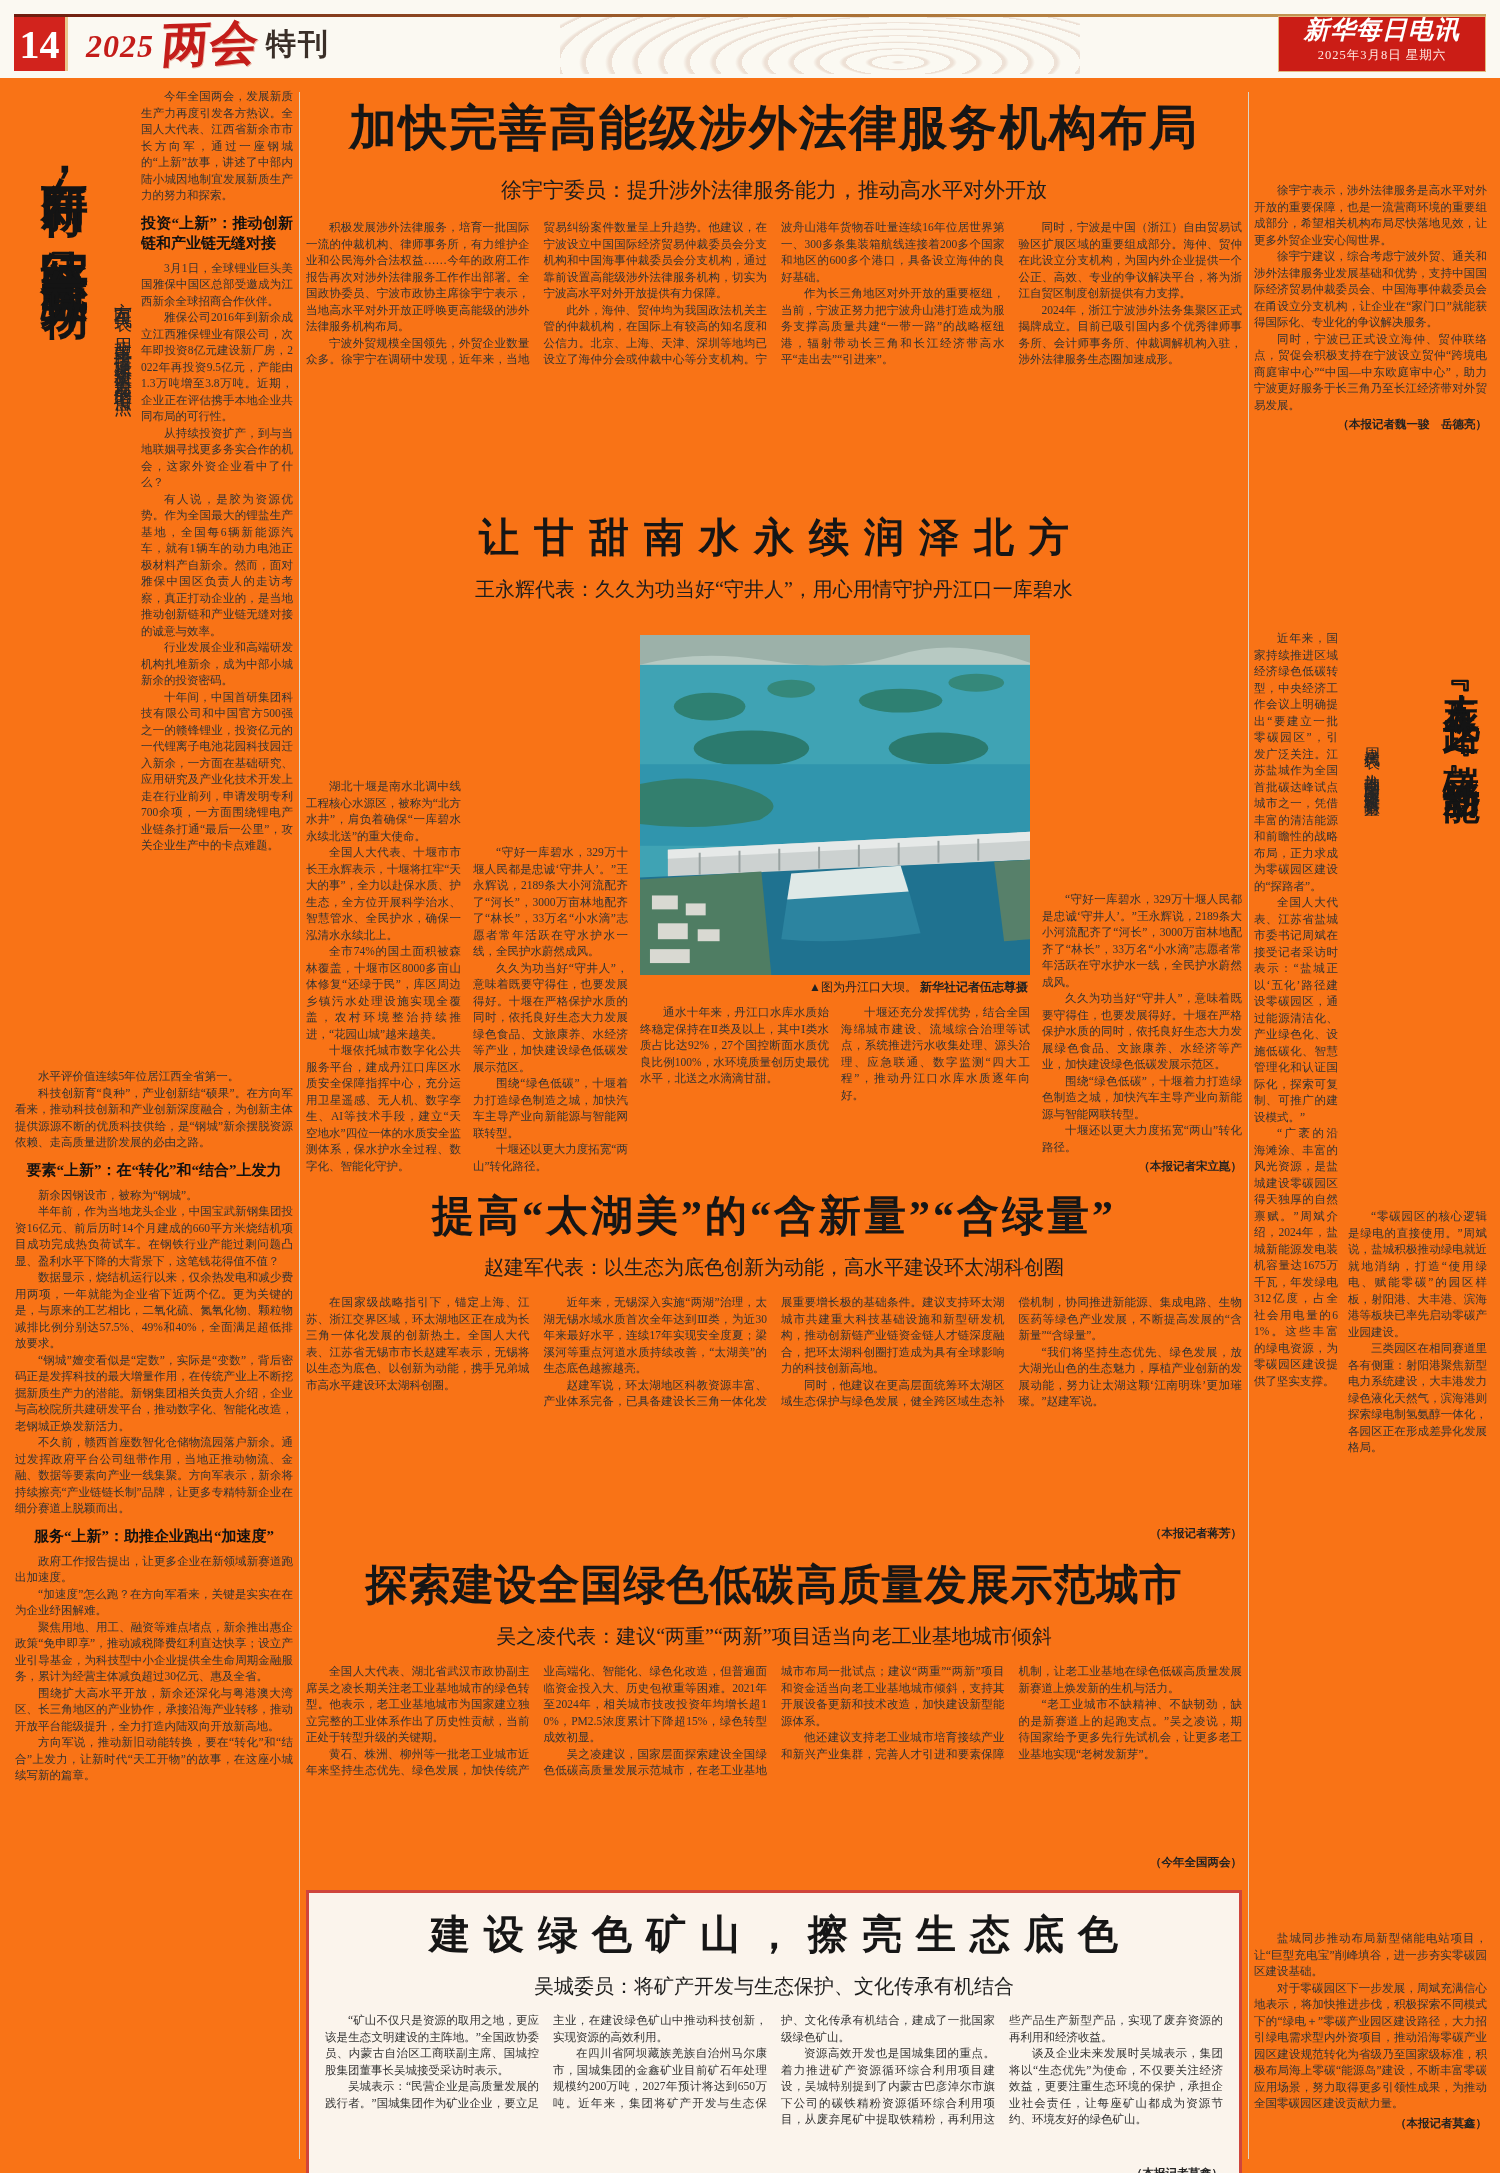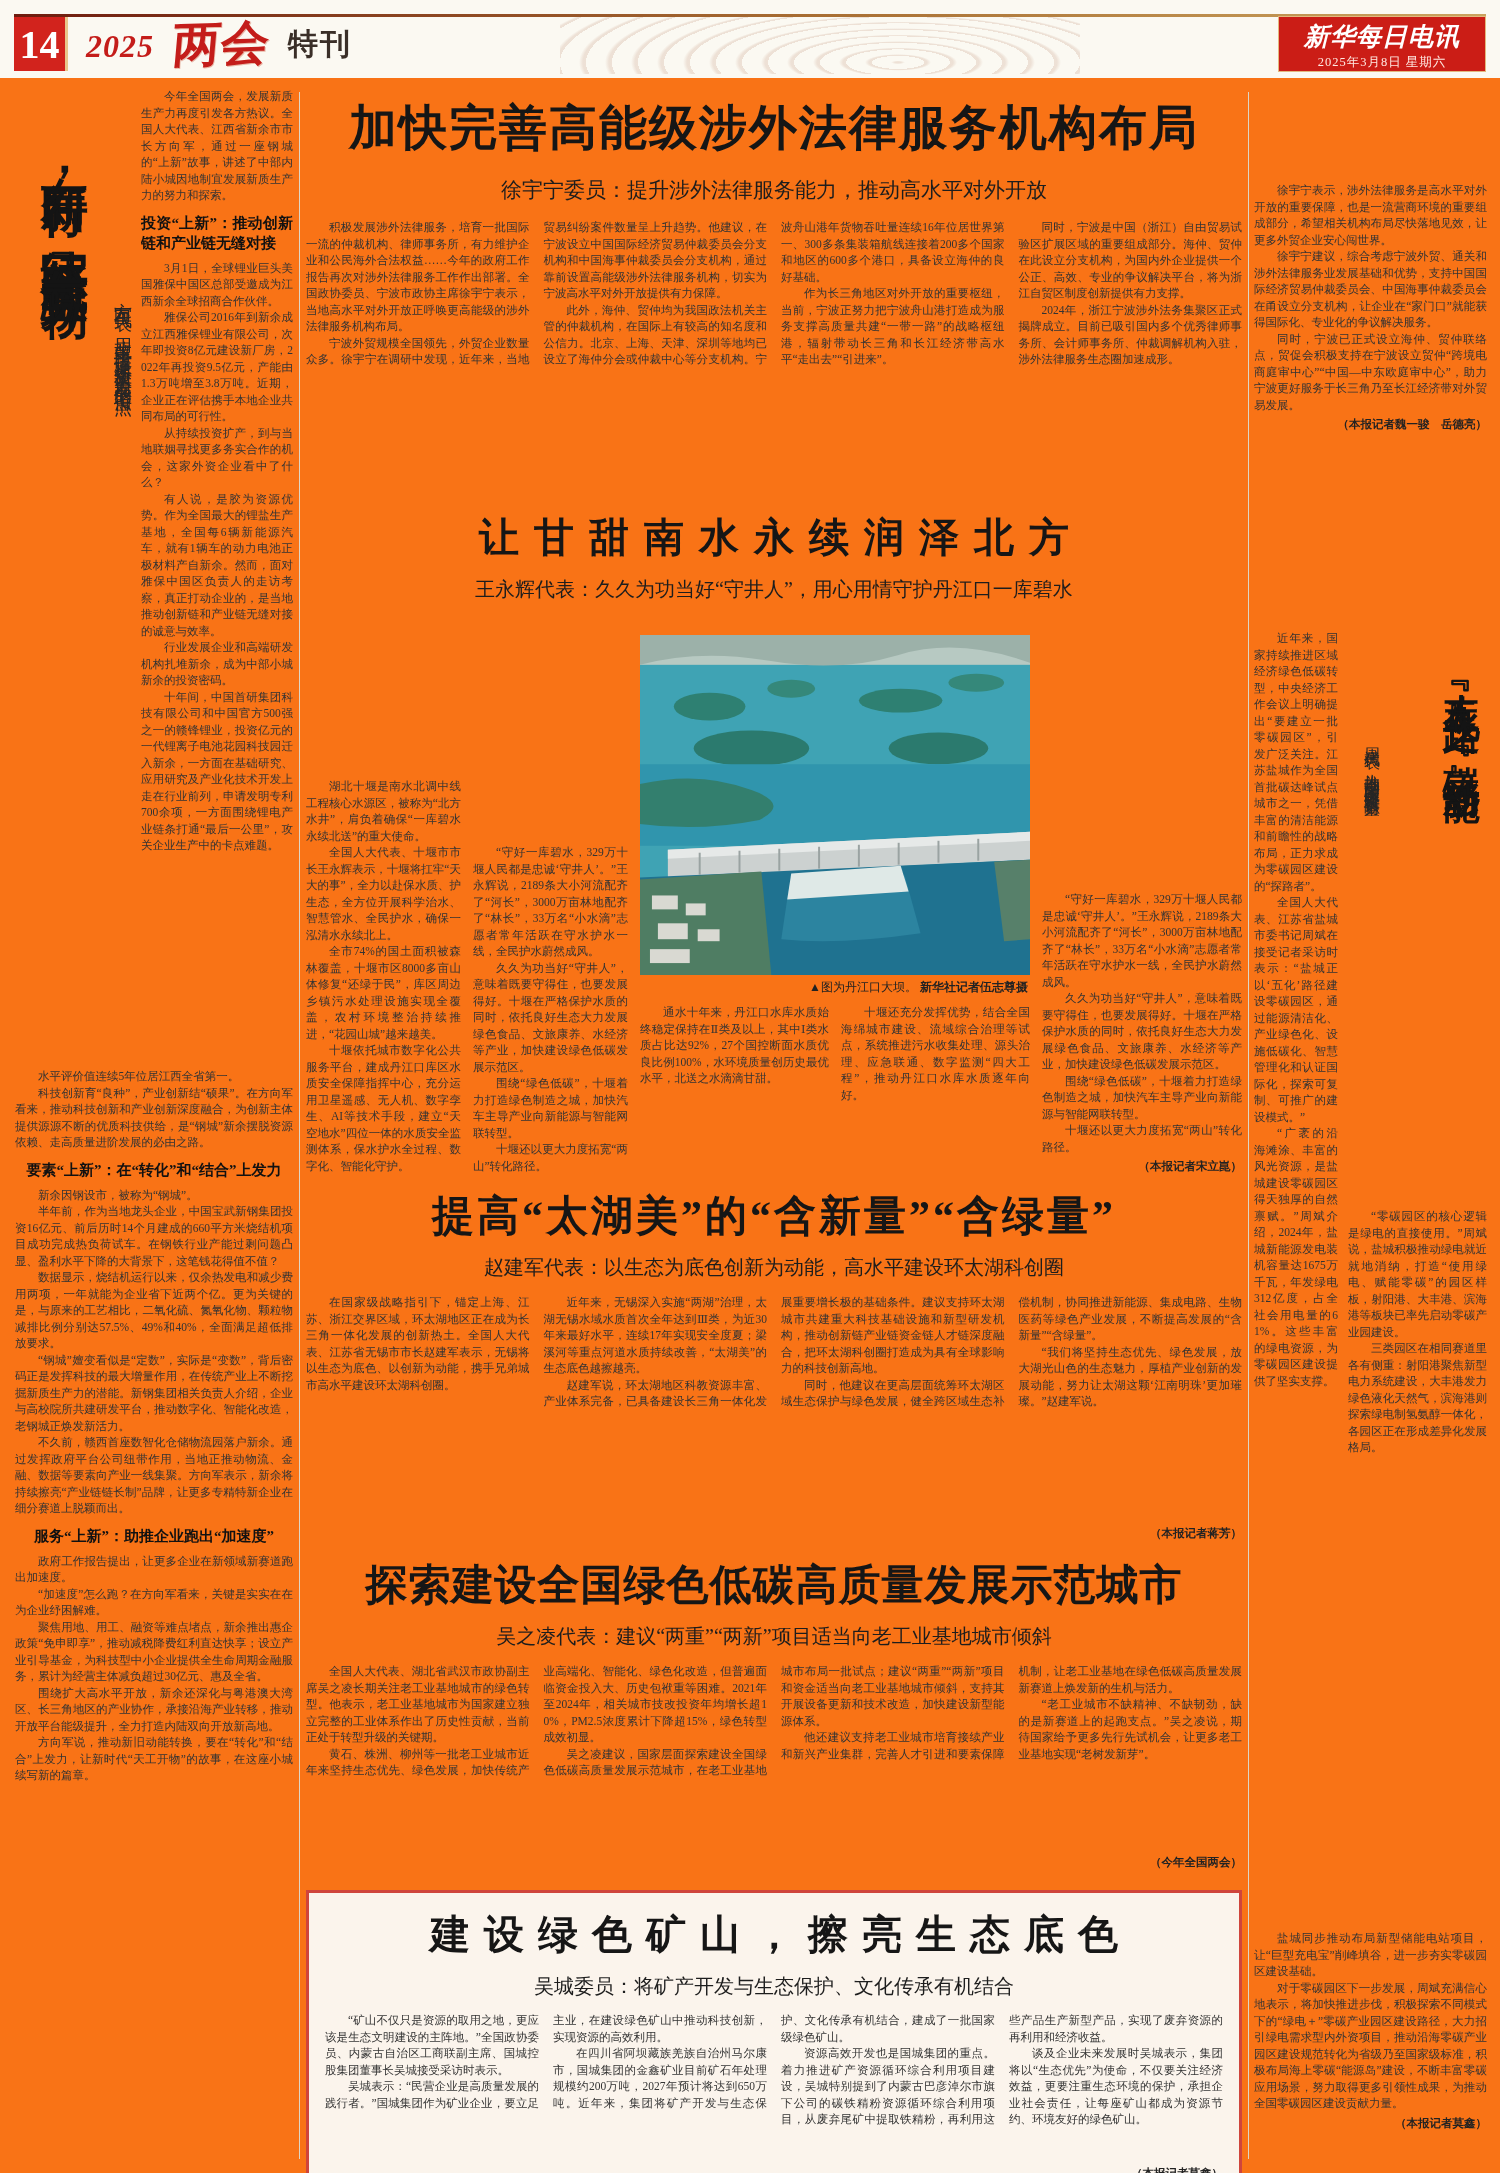--- a/index.html
+++ b/index.html
@@ -11,26 +11,26 @@
   }
   
   .hdr { position:absolute; top:0; left:0; right:0; height:78px; background:#fbf9f2; }
   .hdr-rule { position:absolute; top:14px; left:14px; right:14px; height:3px;
     background:linear-gradient(to right,#6e1c0f,#a96f33 55%,#caa35f); }
   .hdr-ripple { position:absolute; top:16px; left:560px; width:520px; height:58px; opacity:.55;
     background:repeating-radial-gradient(ellipse 240px 60px at 65% 80%, rgba(196,152,128,.45) 0 3px, rgba(250,246,238,0) 7px 26px); }
   .pagenum { position:absolute; top:17px; left:14px; width:54px; height:54px; background:#d2231d;
     color:#fff; font-weight:bold; font-size:40px; display:flex; align-items:center; justify-content:center;
     border-right:3px solid #e9c78c; }
-  .edition { position:absolute; top:22px; left:86px; display:flex; align-items:flex-end; gap:19px; }
+  .edition { position:absolute; top:22px; left:86px; display:flex; align-items:flex-end; gap:8px; }
   .ed-year { color:#c41d1a; font-size:32px; font-weight:bold; font-style:italic; letter-spacing:1px; }
   .ed-main { color:#c41d1a; font-size:48px; font-weight:bold; line-height:.9; transform:skewX(-7deg) rotate(-2deg); text-shadow:1px 1px 0 #e8b9a8; }
   .ed-suffix { color:#3a2f28; font-size:30px; font-weight:bold; letter-spacing:2px; }
   .mast { position:absolute; top:16px; right:14px; width:208px; height:56px; background:#cb1d16;
-    border:1px solid #e3b97e; display:flex; flex-direction:column; align-items:center; justify-content:flex-end; }
+    border:1px solid #e3b97e; display:flex; flex-direction:column; align-items:center; justify-content:flex-start; }
   .mast-name { color:#fff; font-size:25px; font-weight:bold; font-style:italic; letter-spacing:1px; line-height:1; }
   .mast-date { color:#ffe9e2; font-size:12.5px; margin-top:5px; letter-spacing:1px; }
   
   .vdiv { position:absolute; top:92px; bottom:14px; width:1px; background:#ddd5c5; }
   .rail-left   { position:absolute; left:15px;  top:88px; width:278px; }
   .rail-center { position:absolute; left:306px; top:88px; width:936px; }
   .rail-right  { position:absolute; left:1254px;top:88px; width:233px; }
   
   .body-text { font-size:11.5px; line-height:16.5px; text-align:justify; color:#333; word-break:break-all; }
   .body-text p { text-indent:2em; }

